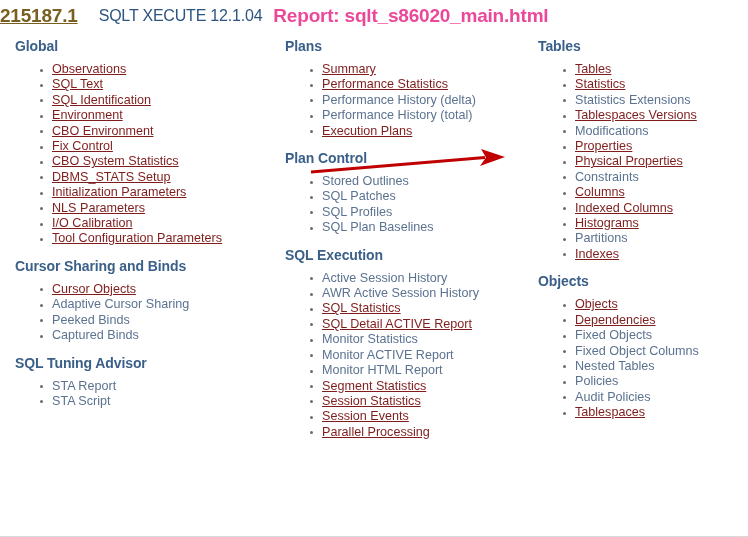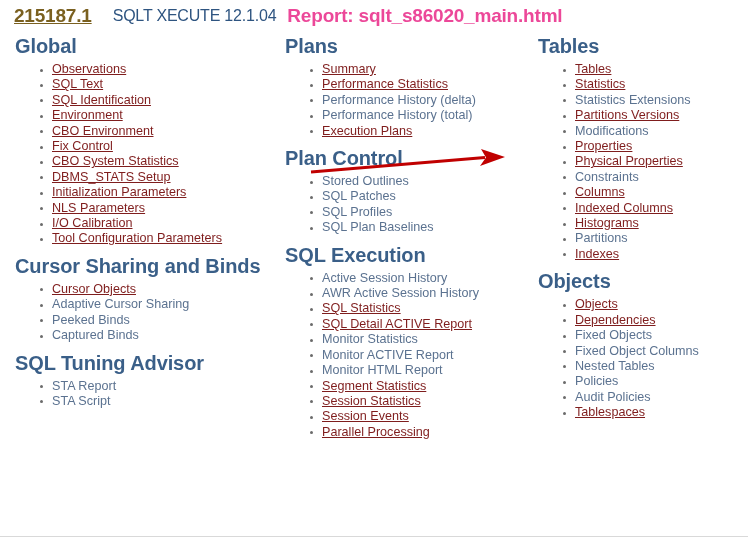--- a/index.html
+++ b/index.html
@@ -17,21 +17,20 @@
 
   
   #title-bar {
     position: absolute;
     left: 0;
     top: 0;
     width: 748px;
     height: 32px;
     display: flex;
     align-items: center;
-    padding-left: 14px;
     box-sizing: border-box;
     white-space: nowrap;
   }
   .title-doc-link {
     color: #7a6020;
     font-size: 19px;
     font-weight: bold;
     text-decoration: underline;
     letter-spacing: -0.2px;
   }
@@ -62,21 +61,21 @@
     position: absolute;
     top: 0;
   }
   #col-0 { left: 14px;  width: 262px; }
   #col-1 { left: 284px; width: 250px; }
   #col-2 { left: 537px; width: 211px; }
 
   .section { margin: 0; }
   .section-heading {
     color: #3a5f88;
-    font-size: 20px;
+    font-size: 14px;
     font-weight: bold;
     margin: 0;
     padding: 0 0 0 1px;
     line-height: 20px;
     letter-spacing: -0.1px;
     white-space: nowrap;
   }
   ul.item-list {
     list-style: none;
     margin: 6px 0 0 0;
@@ -214,21 +213,21 @@
         </ul>
       </div>
     </div>
   <div class="column" id="col-2">
       <div class="section">
         <div class="section-heading">Tables</div>
         <ul class="item-list">
           <li><span class="item-link">Tables</span></li>
           <li><span class="item-link">Statistics</span></li>
           <li><span class="item-plain">Statistics Extensions</span></li>
-          <li><span class="item-link">Partitions Versions</span></li>
+          <li><span class="item-link">Tablespaces Versions</span></li>
           <li><span class="item-plain">Modifications</span></li>
           <li><span class="item-link">Properties</span></li>
           <li><span class="item-link">Physical Properties</span></li>
           <li><span class="item-plain">Constraints</span></li>
           <li><span class="item-link">Columns</span></li>
           <li><span class="item-link">Indexed Columns</span></li>
           <li><span class="item-link">Histograms</span></li>
           <li><span class="item-plain">Partitions</span></li>
           <li><span class="item-link">Indexes</span></li>
         </ul>

